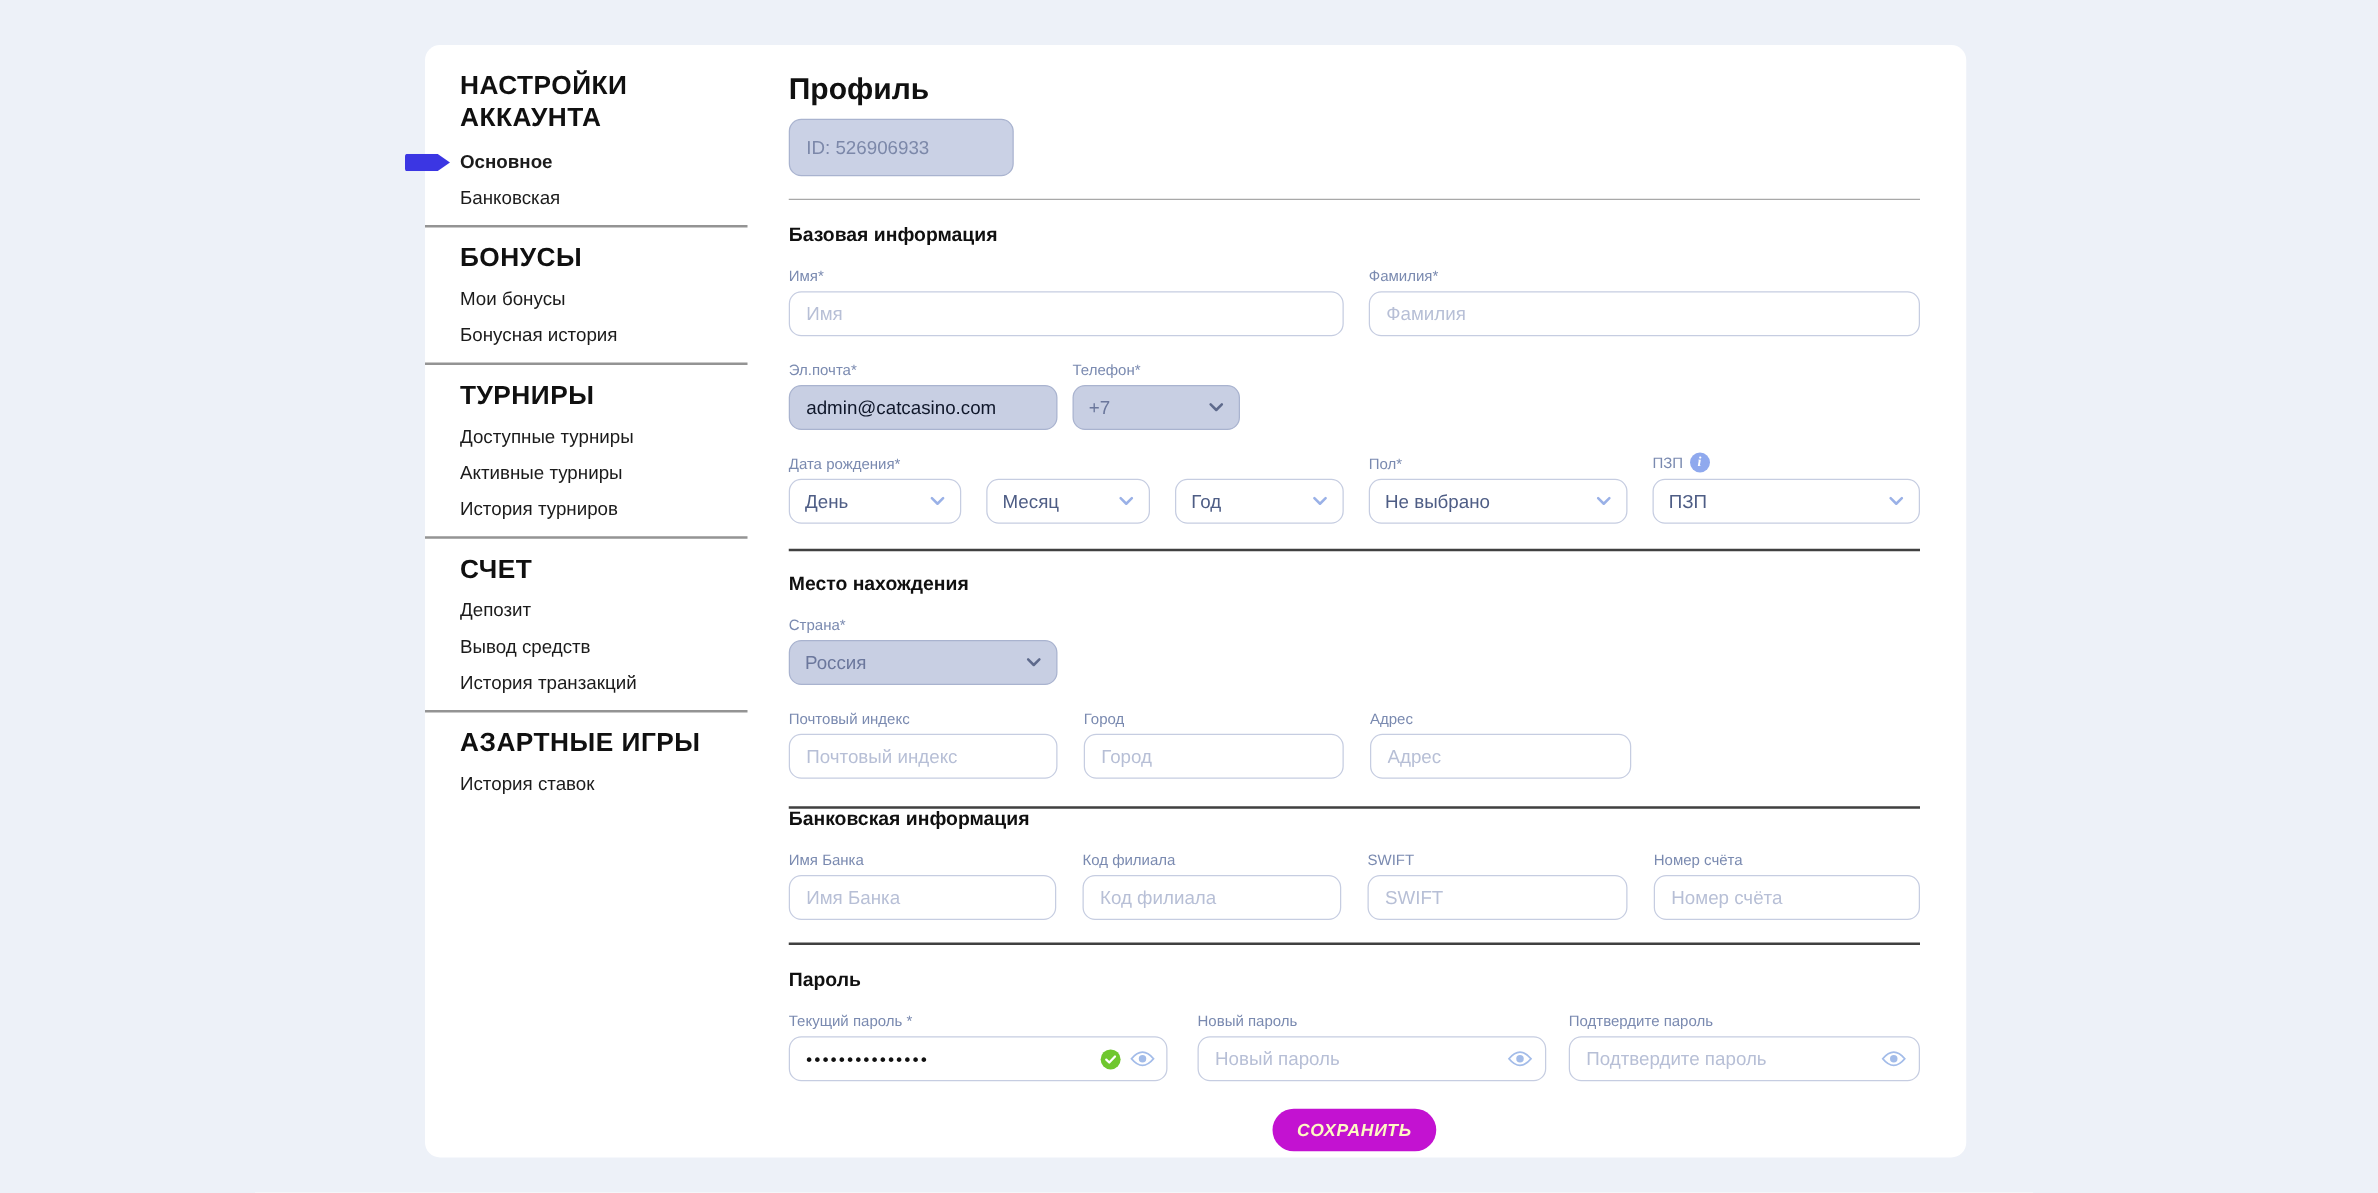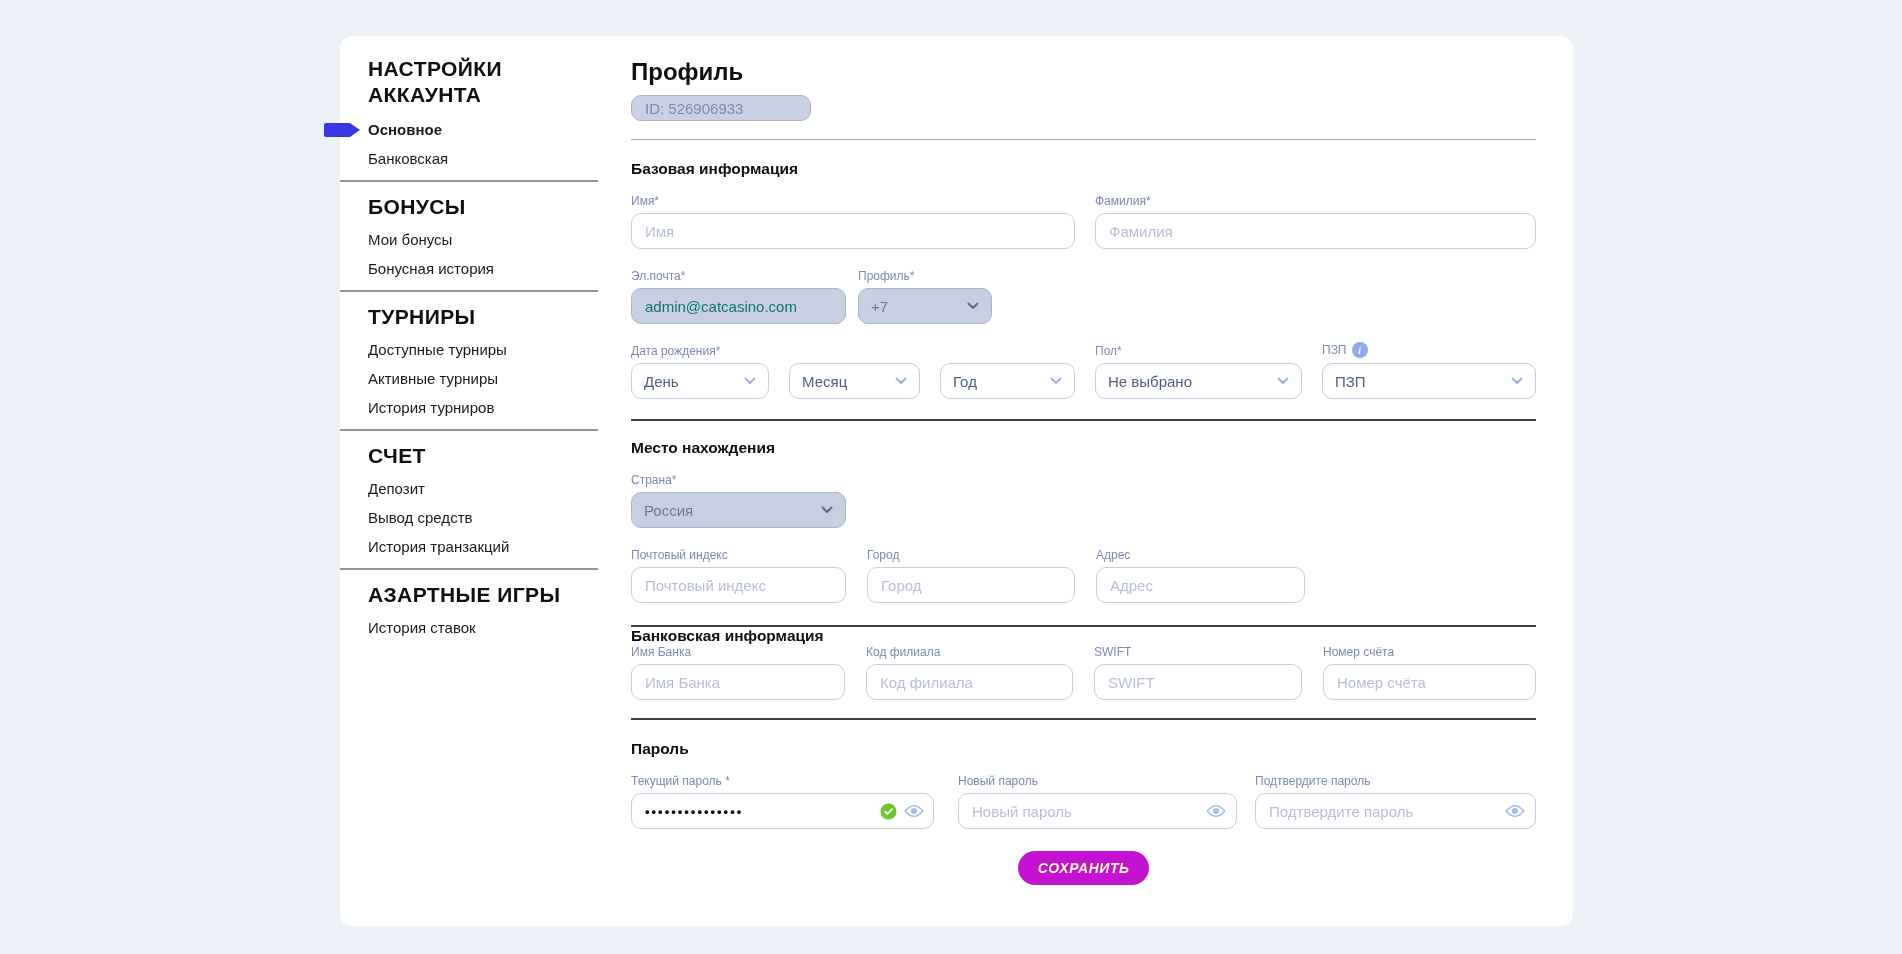--- a/index.html
+++ b/index.html
@@ -27,31 +27,31 @@
   .divider-light { height:1px; background:#a8a8a8; margin-top:18px; }
   .divider-dark { height:2px; background:#404040; margin-top:20px; }
   .section-heading { font-size:15.5px; font-weight:700; color:#101010; }
 
   .field-label { font-size:12px; color:#7a8ab0; margin-bottom:5px; display:flex; align-items:center; gap:5px; }
   .row { display:flex; align-items:flex-end; }
 
   .input { height:36px; border:1px solid #c6cde1; border-radius:10px; background:#fff; padding:0 13px;
            font-size:15px; color:#3e4c70; width:100%; outline:none; font-family:"Liberation Sans",sans-serif; }
   .input::placeholder { color:#b7bfd6; opacity:1; }
-  .input--disabled { background:#c8cfe3; border-color:#a9b3cf; color:#0f766e; }
+  .input--disabled { background:#c8cfe3; border-color:#a9b3cf; color:#0f172a; }
 
   .select { height:36px; border:1px solid #c6cde1; border-radius:10px; background:#fff; padding:0 12px;
             display:flex; align-items:center; justify-content:space-between; cursor:pointer; }
   .select-text { font-size:15px; color:#4e5d85; }
   .select .chev { color:#9ab1e7; display:flex; }
   .select--disabled { background:#c8cfe3; border-color:#a9b3cf; cursor:default; }
   .select--disabled .select-text { color:#6b779c; }
   .select--disabled .chev { color:#5e6a8c; }
 
-  .id-field { width:180px; height:26px; border:1px solid #a9b3cf; border-radius:10px; background:#cad1e5;
+  .id-field { width:180px; height:46px; border:1px solid #a9b3cf; border-radius:10px; background:#cad1e5;
               color:#7c88a9; font-size:15px; padding:0 13px; margin-top:9px; font-family:"Liberation Sans",sans-serif; }
 
   .pwd-wrap { position:relative; }
   .pwd-input { padding-right:62px; font-weight:900; letter-spacing:2px; font-size:13px; color:#111; }
   .pwd-icons { position:absolute; right:10px; top:0; height:36px; display:flex; align-items:center; gap:7px; }
   .eye-right { position:absolute; right:11px; top:0; height:36px; display:flex; align-items:center; }
 
   .info-badge { width:16px; height:16px; border-radius:50%; background:#8fa9ee; color:#fff; font-size:11px;
                 font-weight:700; font-style:italic; display:inline-flex; align-items:center; justify-content:center;
                 font-family:"Liberation Serif", serif; }
@@ -149,21 +149,21 @@
           <input class="input" placeholder="Фамилия" style="">
         </div>
       </div>
 
       <div class="row" style="margin-top:20px; gap:12px;">
         <div style="width:215px;">
           <div class="field-label">Эл.почта*</div>
           <input class="input input--disabled" disabled="" value="admin@catcasino.com" style="">
         </div>
         <div style="width:134px;">
-          <div class="field-label">Профиль*</div>
+          <div class="field-label">Телефон*</div>
           <div class="select select--disabled">
             <span class="select-text">+7</span>
             <span class="chev">
               <svg width="12" height="8" viewBox="0 0 12 8">
                   <path d="M1.5 1.5 L6 6 L10.5 1.5" stroke="currentColor" stroke-width="2" fill="none" stroke-linecap="round" stroke-linejoin="round"></path>
                 </svg>
             </span>
           </div>
         </div>
       </div>
@@ -257,21 +257,21 @@
           <div class="field-label">Адрес</div>
           <input class="input" placeholder="Адрес" style="">
         </div>
       </div>
 
       <div class="divider-dark" style="margin-top:22px;"></div>
 
       
       <div class="section-heading" style="">Банковская информация</div>
 
-      <div class="row" style="margin-top:0; gap:21px;">
+      <div class="row" style="margin-top:16px; gap:21px;">
         <div style="width:215px;">
           <div class="field-label">Имя Банка</div>
           <input class="input" placeholder="Имя Банка" style="">
         </div>
         <div style="width:208px;">
           <div class="field-label">Код филиала</div>
           <input class="input" placeholder="Код филиала" style="">
         </div>
         <div style="width:209px;">
           <div class="field-label">SWIFT</div>

